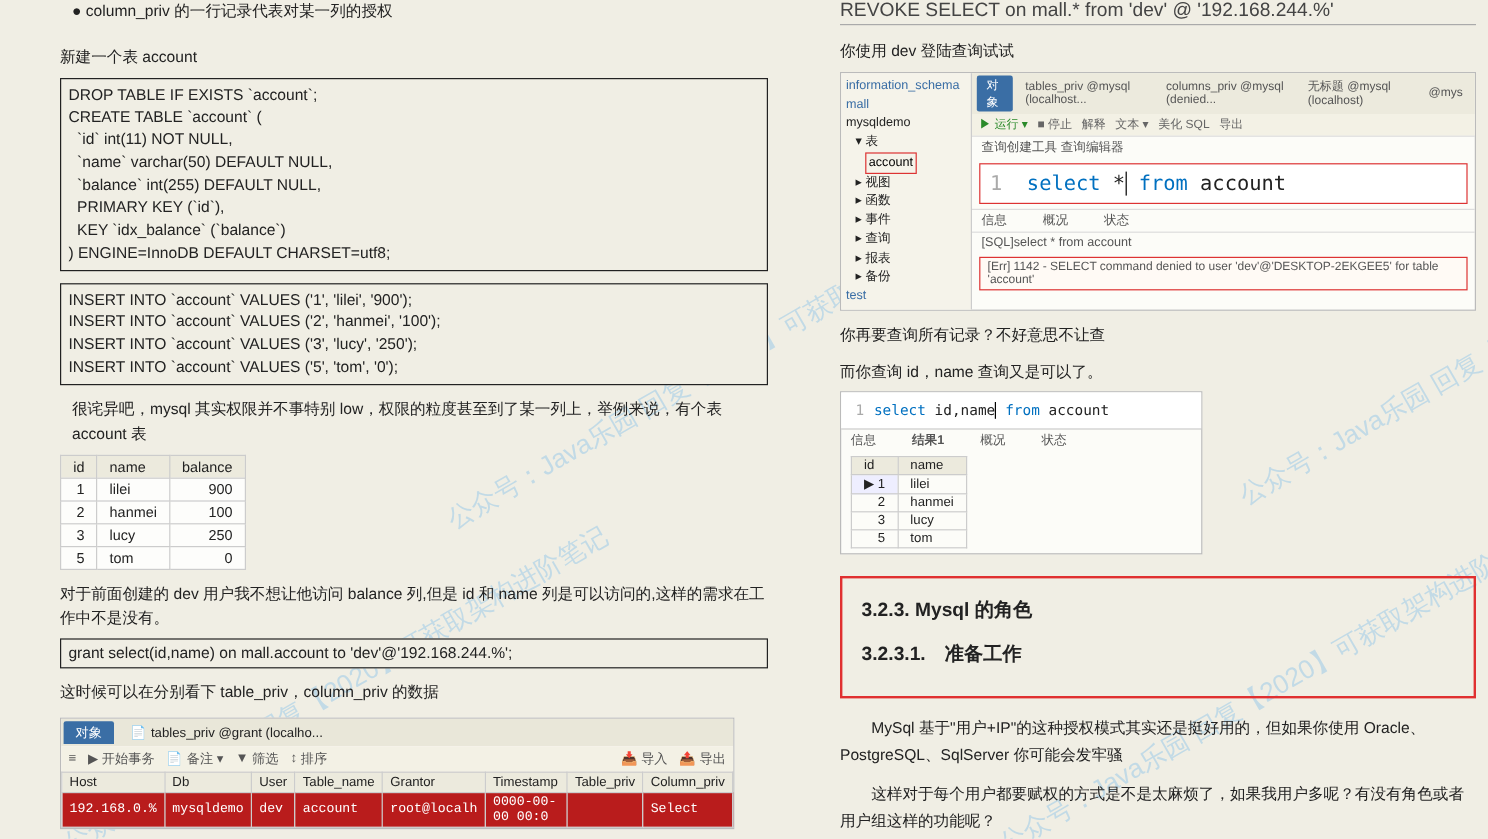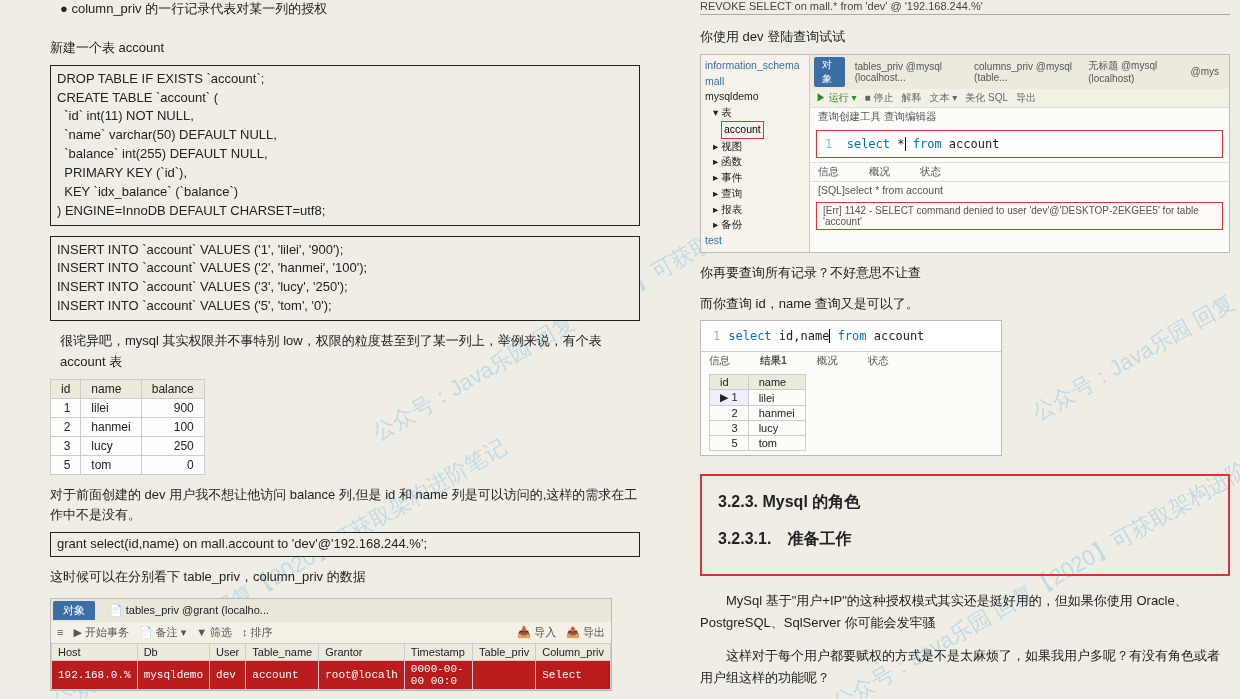--- a/index.html
+++ b/index.html
@@ -92,33 +92,33 @@
   .tree {
     width:100px; border-right:1px solid #ccc; padding:3px 4px; background:#f5f3ea;
     font-size:10.5px; line-height:1.5;
   }
   .tree .sel { border:1px solid #d33; padding:0 2px; display:inline-block; color:#000;}
   .query-area { flex:1; }
   .q-tabs { display:flex; gap:4px; padding:2px 4px; background:#eceadd; font-size:10px; align-items:center;}
   .q-tab { background:#3a6ea5; color:#fff; padding:1px 8px; border-radius:2px;}
   .q-tab2 { padding:1px 6px; color:#555;}
   .q-tool { background:#f3f1e5; padding:2px 6px; font-size:10px; color:#666; display:flex; gap:8px;}
-  .q-sql { padding:6px 8px; font-family:Consolas,monospace; font-size:12px; border:1px solid #d33; margin:4px 6px; background:#fff;}
+  .q-sql { padding:6px 8px; font-family:Consolas,monospace; font-size:17px; border:1px solid #d33; margin:4px 6px; background:#fff;}
   .q-sql .kw { color:#0070c0;}
   .q-sql .cur { border-left:1px solid #000; }
   .q-sub { padding:2px 8px; font-size:10.5px; color:#555; border-top:1px solid #ddd;}
   .q-inner-tabs { display:flex; gap:30px; padding:2px 8px; font-size:10.5px; color:#555; border-top:1px solid #ddd;}
   .q-err { border:1px solid #d33; margin:4px 6px; padding:2px 6px; font-size:10px; color:#555; background:#fffaf5;}
   .result-tbl { border-collapse:collapse; margin:4px 8px; font-size:11px;}
   .result-tbl th { background:#eceadd; border:1px solid #ccc; padding:1px 10px; font-weight:normal; text-align:left;}
   .result-tbl td { border:1px solid #ccc; padding:1px 10px;}
   .result-tbl td.n { text-align:right;}
   .red-frame { border:2px solid #e03030; padding:10px 16px 24px 16px; margin:18px 0 14px 0;}
   .h3 { font-size:16px; font-weight:bold; margin:6px 0 16px 0;}
-  .right-top-cut { font-size:11px; color:#444; margin-bottom:2px;}
+  .right-top-cut { font-size:16px; color:#444; margin-bottom:2px;}
   .sql-simple { padding:8px 12px; background:#fff; border:1px solid #ccc; font-family:Consolas,monospace; font-size:12px; margin:6px 0;}
   .sql-simple .ln { color:#aaa; margin-right:8px; }
   .sql-simple .kw { color:#0070c0;}
 </style>
 </head>
 <body>
 
 <div class="wm" style="left:340px; top:290px;">公众号：Java乐园  回复【2020】可获取架构进阶笔记</div>
 <div class="wm" style="left:20px; top:560px;">公众号：Java乐园  回复【2020】可获取架构进阶笔记</div>
 <div class="wm" style="left:1000px; top:270px;">公众号：Java乐园  回复【2020】可获取架构进阶笔记</div>
@@ -230,32 +230,32 @@
 
   <div class="shot">
     <div class="shot-row">
       <div class="tree">
         <div style="color:#3a6ea5;">information_schema</div>
         <div style="color:#3a6ea5;">mall</div>
         <div>mysqldemo</div>
         <div style="padding-left:8px;">▾ 表</div>
         <div style="padding-left:16px;"><span class="sel">account</span></div>
         <div style="padding-left:8px;">▸ 视图</div>
-        <div style="padding-left:8px;font-family:Liberation Serif, serif;">▸ 函数</div>
+        <div style="padding-left:8px;">▸ 函数</div>
         <div style="padding-left:8px;">▸ 事件</div>
         <div style="padding-left:8px;">▸ 查询</div>
         <div style="padding-left:8px;">▸ 报表</div>
         <div style="padding-left:8px;">▸ 备份</div>
         <div style="color:#3a6ea5;">test</div>
       </div>
       <div class="query-area">
         <div class="q-tabs">
           <span class="q-tab">对象</span>
           <span class="q-tab2">tables_priv @mysql (localhost...</span>
-          <span class="q-tab2">columns_priv @mysql (table...</span>
+          <span class="q-tab2">columns_priv @mysql (denied...</span>
           <span class="q-tab2">无标题 @mysql (localhost)</span>
           <span class="q-tab2">@mys</span>
         </div>
         <div class="q-tool">
           <span style="color:#2a8a2a;">▶ 运行 ▾</span>
           <span>■ 停止</span>
           <span>解释</span>
           <span>文本 ▾</span>
           <span>美化 SQL</span>
           <span>导出</span>

